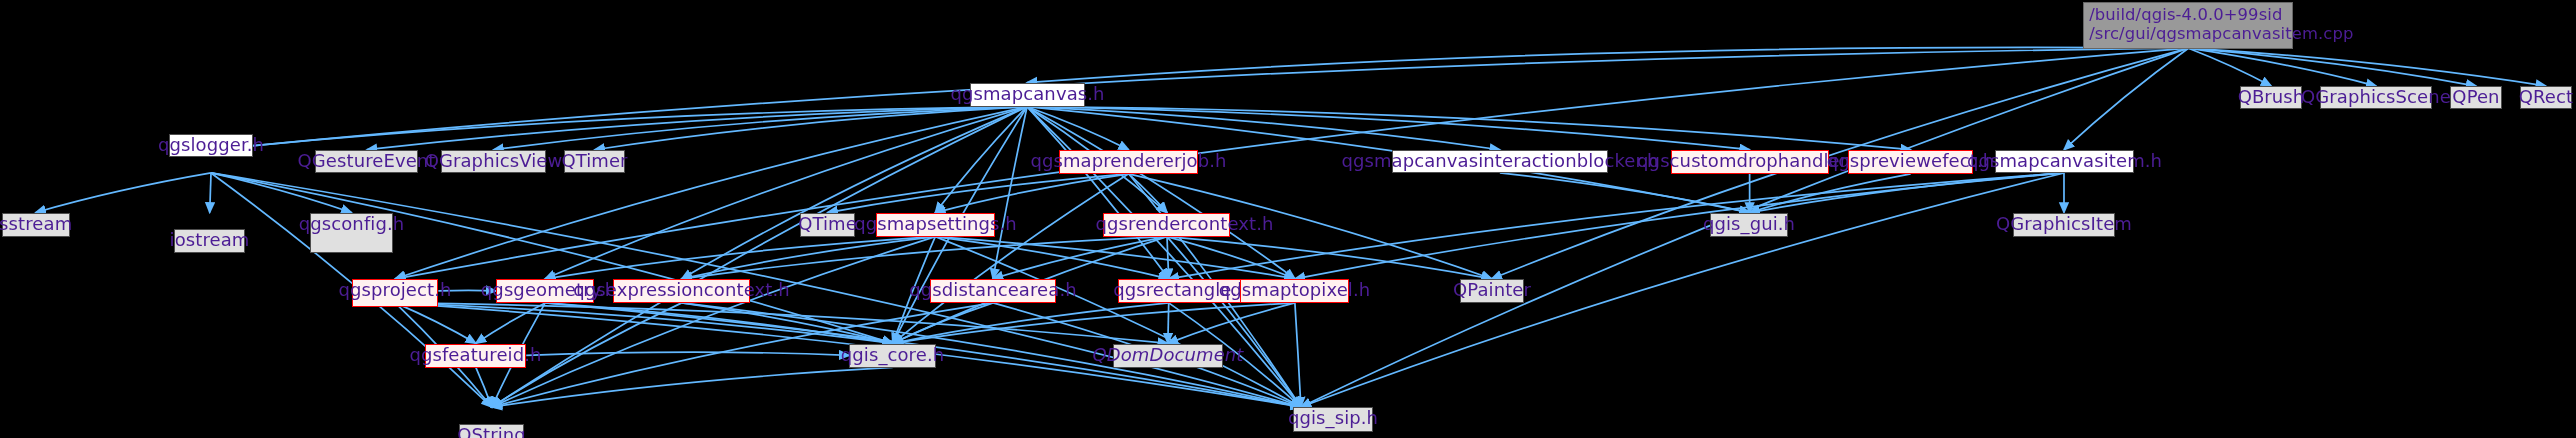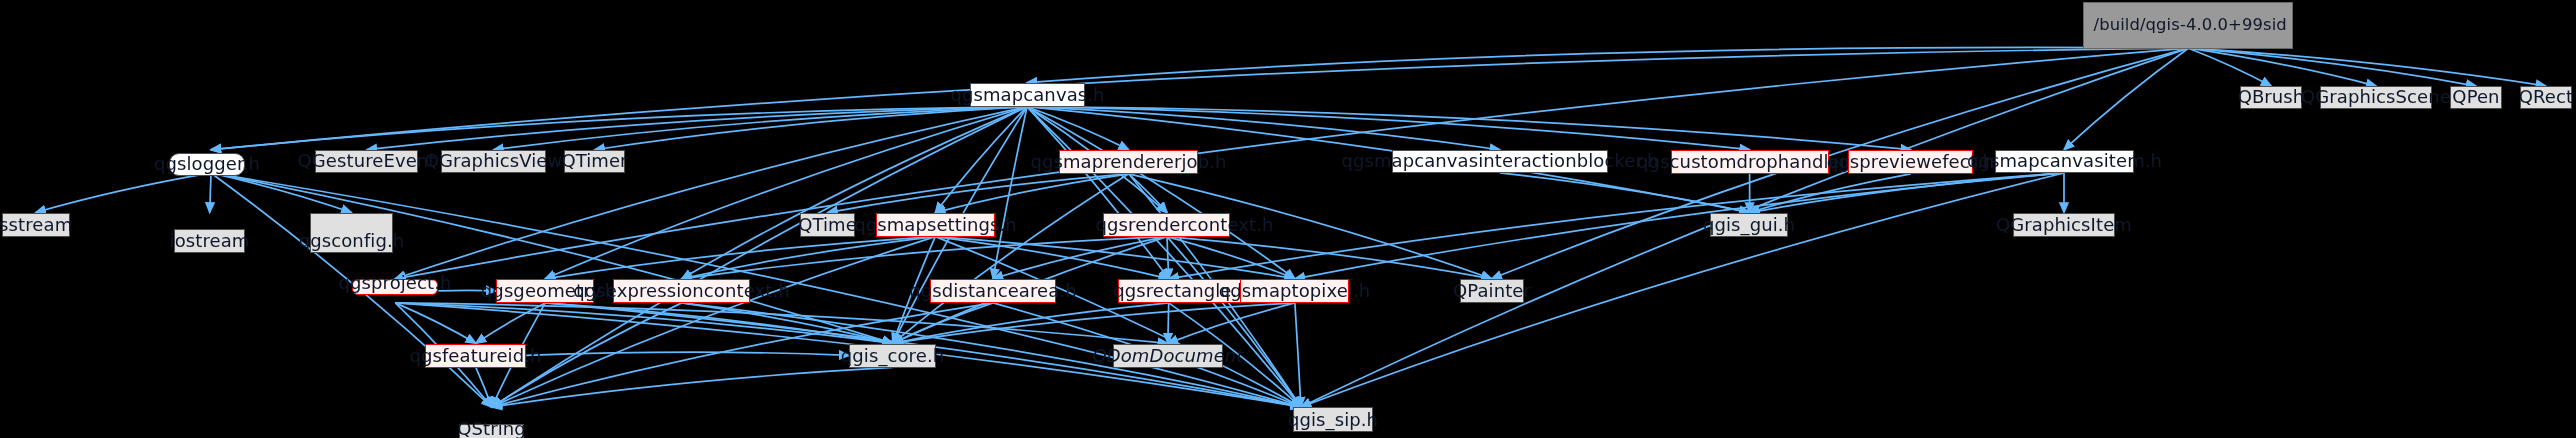--- a/index.html
+++ b/index.html
@@ -1,21 +1,21 @@
 <!DOCTYPE html>
 <html style="font-size:13.8px"><head>
 <meta charset="utf-8">
 <style>
   html,body{margin:0;padding:0;background:#000;}
   #stage{position:relative;width:2576px;height:438px;background:#000;
          font-family:"DejaVu Sans","Liberation Sans",sans-serif;overflow:hidden;}
   #edges{position:absolute;left:0;top:0;width:2576px;height:438px;}
-  .node{position:absolute;box-sizing:border-box;display:flex;align-items:flex-end;
+  .node{position:absolute;box-sizing:border-box;display:flex;align-items:flex-start;
         justify-content:center;text-align:center;white-space:nowrap;
-        font-size:18px;color:#0f172a;line-height:1.15;letter-spacing:0.1px;}
+        font-size:18px;color:#4c1d95;line-height:1.15;letter-spacing:0.1px;}
   .n-root{background:#999999;border:0.9px solid #666666;font-size:16.4px;
           flex-direction:column;padding:1.7px 5.2px;}
   .n-root span{display:block;}
   .n-plain{background:#e0e0e0;border:0.9px solid #4d4d4d;}
   .n-white{background:#ffffff;border:0.9px solid #4d4d4d;}
   .n-red{background:#fff2f0;border:1.7px solid #ff0000;}
 </style>
 </head>
 <body>
 
@@ -112,25 +112,26 @@
       <path d="M2396.5,201 Q2396.5,224 2396.5,247" fill="none" stroke="#63b8ff" stroke-width="2" marker-end="url(#ah)"></path>
       <path d="M2396.5,201 Q2199.4,216.7 2031.5,247" fill="none" stroke="#63b8ff" stroke-width="2" marker-end="url(#ah)"></path>
       <path d="M2396.5,201 Q1835.17,241.71 1357,324" fill="none" stroke="#63b8ff" stroke-width="2" marker-end="url(#ah)"></path>
       <path d="M2396.5,201 Q1914.28,244.64 1503.5,324" fill="none" stroke="#63b8ff" stroke-width="2" marker-end="url(#ah)"></path>
       <path d="M2396.5,201 Q1918.06,319.28 1510.5,473" fill="none" stroke="#63b8ff" stroke-width="2" marker-end="url(#ah)"></path>
       <path d="M1741.5,201 Q1898.1,218.2 2031.5,247" fill="none" stroke="#63b8ff" stroke-width="2" marker-end="url(#ah)"></path>
     </svg>
   <div id="nodes-layer">
       <div class="node n-root" style="left: 2083px; top: 1.7px; width: 210px; height: 47px;">
         <span>/build/qgis-4.0.0+99sid</span>
+        <span>/src/gui/qgsmapcanvasitem.cpp</span>
       </div>
       <div class="node n-white" style="left: 970px; top: 83px; width: 115px; height: 24px;">
         <span>qgsmapcanvas.h</span>
       </div>
-      <div class="node n-white" style="left: 169px; top: 153px; width: 76px; height: 23px; border-radius: 10px;">
+      <div class="node n-white" style="left: 169px; top: 134px; width: 84px; height: 23px;">
         <span>qgslogger.h</span>
       </div>
       <div class="node n-plain" style="left: 315px; top: 150px; width: 103px; height: 23px;">
         <span>QGestureEvent</span>
       </div>
       <div class="node n-plain" style="left: 441px; top: 150px; width: 105px; height: 23px;">
         <span>QGraphicsView</span>
       </div>
       <div class="node n-plain" style="left: 564px; top: 150px; width: 61px; height: 23px;">
         <span>QTimer</span>
@@ -167,21 +168,21 @@
       </div>
       <div class="node n-red" style="left: 1103px; top: 213px; width: 127px; height: 24px; padding-left: 36px;">
         <span>qgsrendercontext.h</span>
       </div>
       <div class="node n-plain" style="left: 1710px; top: 213px; width: 78px; height: 24px;">
         <span>qgis_gui.h</span>
       </div>
       <div class="node n-plain" style="left: 2013px; top: 213px; width: 102px; height: 24px;">
         <span>QGraphicsItem</span>
       </div>
-      <div class="node n-red" style="left: 352px; top: 279px; width: 86px; height: 16px; border-radius: 6px;">
+      <div class="node n-red" style="left: 352px; top: 279px; width: 86px; height: 28px;">
         <span>qgsproject.h</span>
       </div>
       <div class="node n-red" style="left: 496px; top: 279px; width: 98px; height: 24px; padding-left: 7px;">
         <span>qgsgeometry.h</span>
       </div>
       <div class="node n-red" style="left: 613px; top: 279px; width: 137px; height: 24px;">
         <span>qgsexpressioncontext.h</span>
       </div>
       <div class="node n-red" style="left: 930px; top: 279px; width: 126px; height: 24px;">
         <span>qgsdistancearea.h</span>

